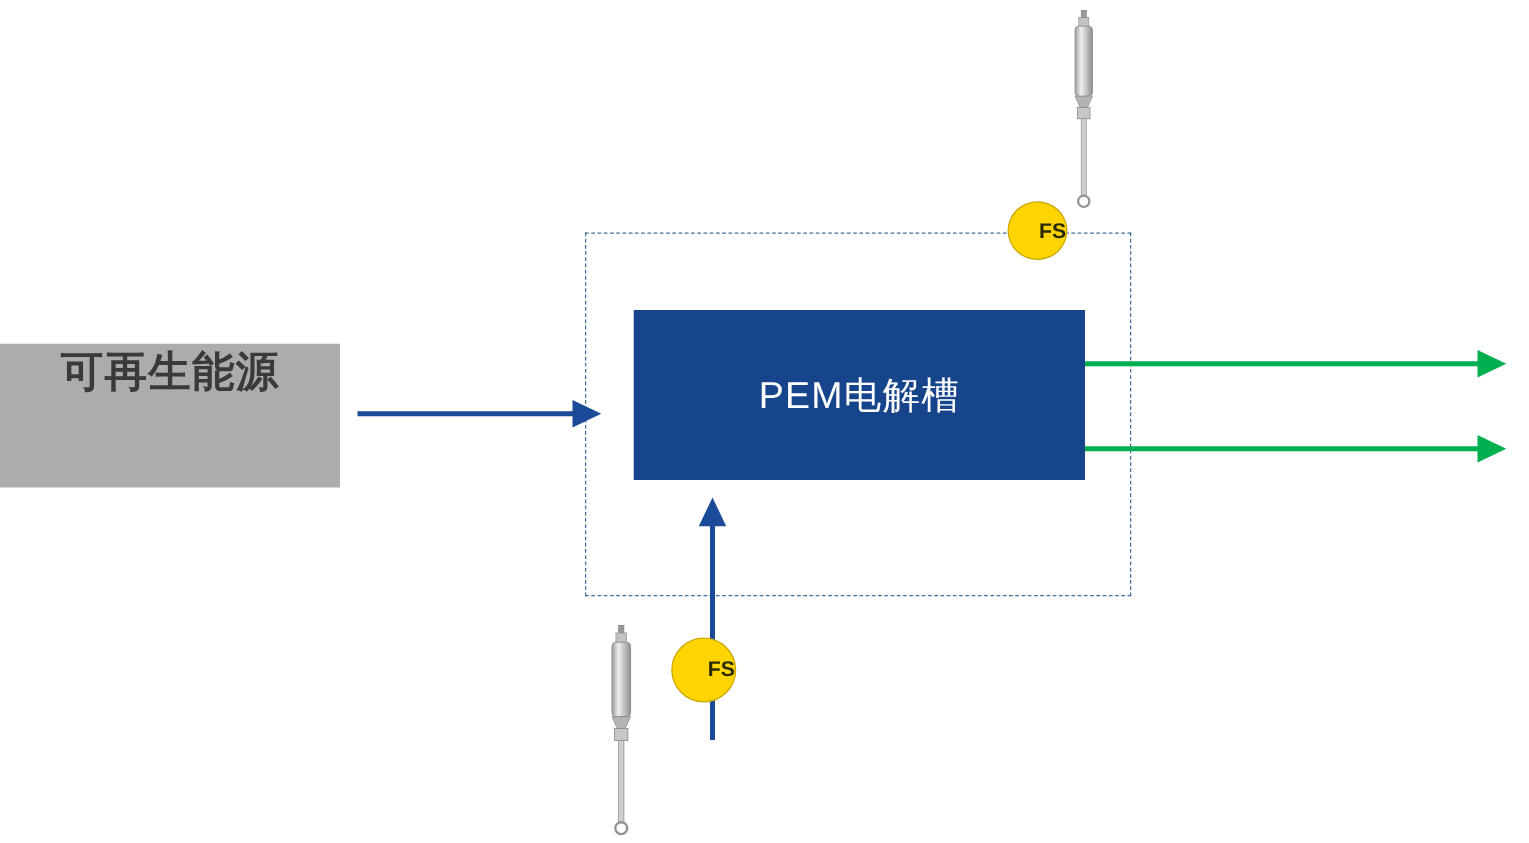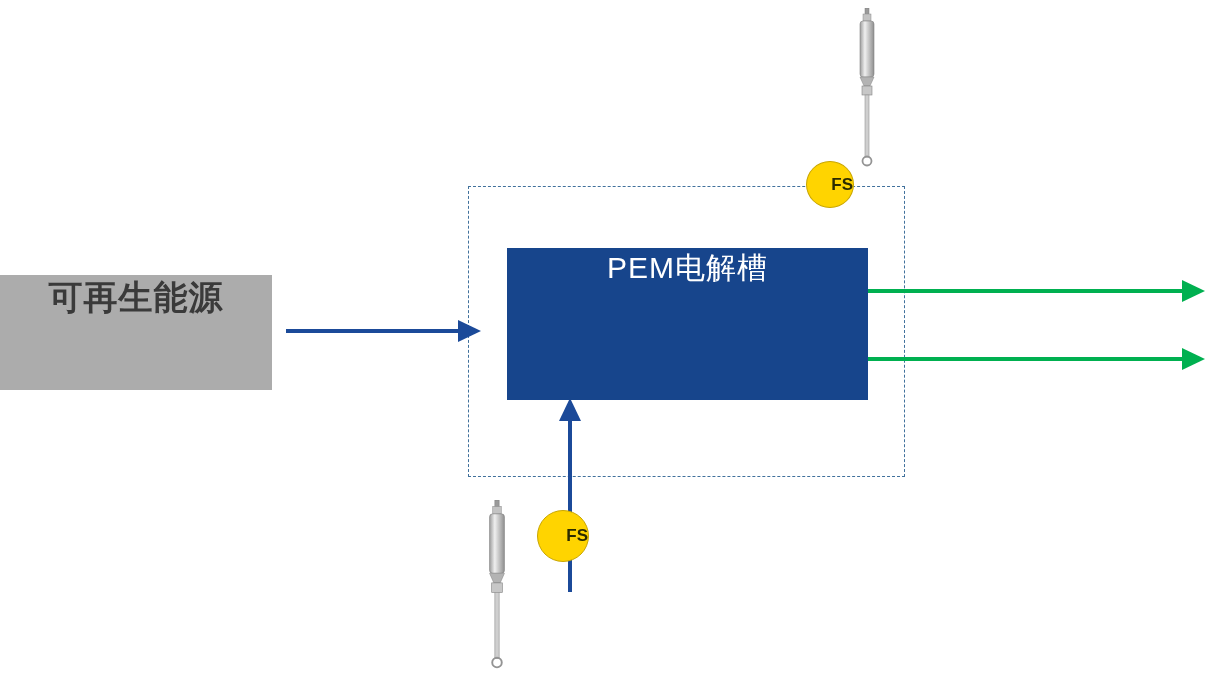--- a/index.html
+++ b/index.html
@@ -33,23 +33,24 @@
   .system-boundary {
     position: absolute;
     left: 468px; top: 186px;
     width: 437px; height: 291px;
     border: 1px dashed #41719C;
     background: transparent;
   }
   .electrolyzer-box {
     position: absolute;
     left: 507px; top: 248px;
-    width: 361px; height: 152px;
+    width: 361px; height: 136px;
     background: #17458C;
     display: flex;
+    align-items: center;
     justify-content: center;
   }
   .electrolyzer-box .label {
     font-size: 30px;
     color: #ffffff;
     letter-spacing: 1px;
   }
   svg.arrows {
     position: absolute;
     left: 0; top: 0;

